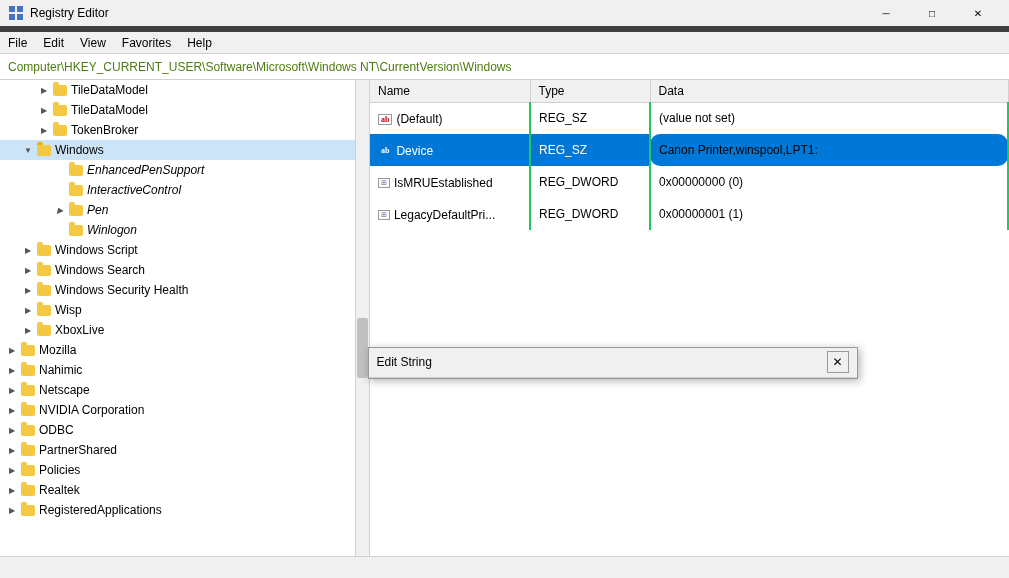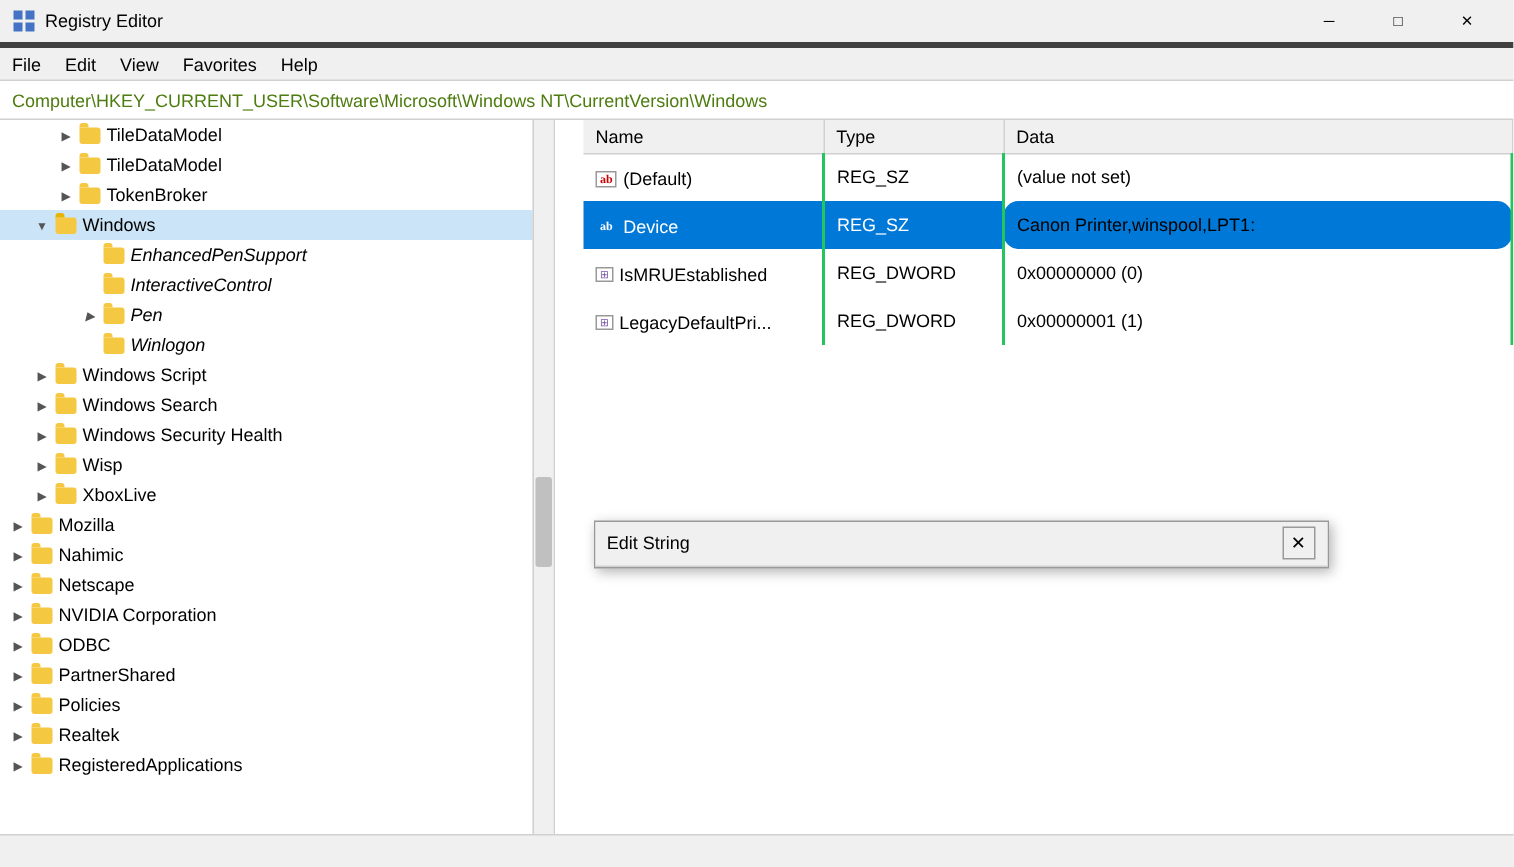--- a/index.html
+++ b/index.html
@@ -13,21 +13,21 @@
       user-select: none;
     }
 
     
     .title-bar {
       display: flex;
       align-items: center;
       background: #f0f0f0;
       height: 32px;
       padding: 10px 8px;
-      border-bottom: 4px solid #404040;
+      border-bottom: 6px solid #404040;
     }
     .title-bar-icon {
       width: 16px;
       height: 16px;
       margin-right: 6px;
     }
     .title-bar-text {
       flex: 1;
       font-size: 12px;
       color: #000;
@@ -165,21 +165,20 @@
     }
     .indent-1 { padding-left: 20px; }
     .indent-2 { padding-left: 36px; }
     .indent-3 { padding-left: 52px; font-style: italic; }
 
     
     .right-pane {
       flex: 1;
       background: #fff;
       overflow: hidden;
-      padding-left: 19px;
     }
     .registry-table {
       width: 100%;
       border-collapse: collapse;
     }
     .registry-table thead th {
       background: #f0f0f0;
       border-bottom: 1px solid #d0d0d0;
       border-right: 1px solid #d0d0d0;
       padding: 3px 8px;
@@ -243,21 +242,21 @@
       pointer-events: none;
     }
     .modal-dialog {
       background: #f0f0f0;
       border: 1px solid #999;
       box-shadow: 2px 2px 8px rgba(0,0,0,0.3);
       width: 490px;
       pointer-events: all;
       position: relative;
       top: 30px;
-      left: 136px;
+      left: 108px;
       margin-top: 29px;
     }
     .modal-title-bar {
       display: flex;
       align-items: center;
       justify-content: space-between;
       background: #f0f0f0;
       height: 30px;
       padding: 0 8px;
       border-bottom: 1px solid #d0d0d0;

